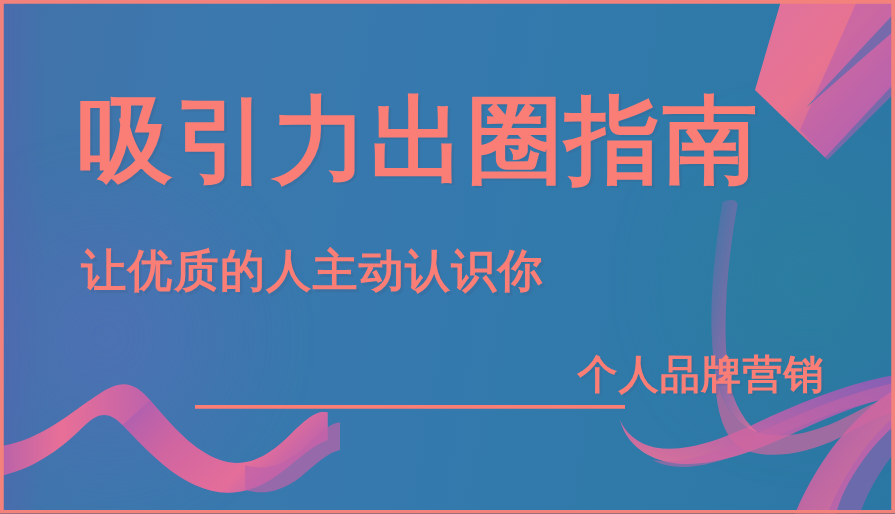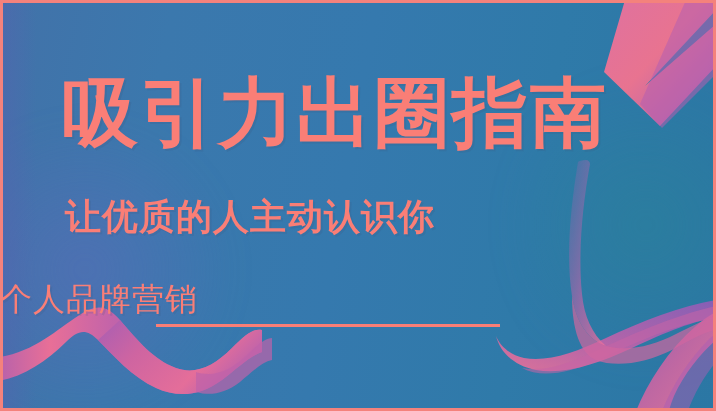--- a/index.html
+++ b/index.html
@@ -94,24 +94,24 @@
     letter-spacing: 1px;
     color: #fa7e76;
     white-space: nowrap;
     text-shadow: 2px 2px 0 rgba(60,90,130,0.20);
   }
   .tagline {
     position: absolute;
     left: 0;
     top: 278px;
     width: 660px;
-    text-align: left;
+    text-align: right;
     font-size: 32px;
     line-height: 42px;
-    font-weight: 400;
+    font-weight: 700;
     letter-spacing: 1px;
     color: #fa7e76;
     white-space: nowrap;
     text-shadow: 2px 2px 0 rgba(60,90,130,0.18);
   }
   .divider {
     position: absolute;
     left: 156px;
     top: 324px;
     width: 344px;

